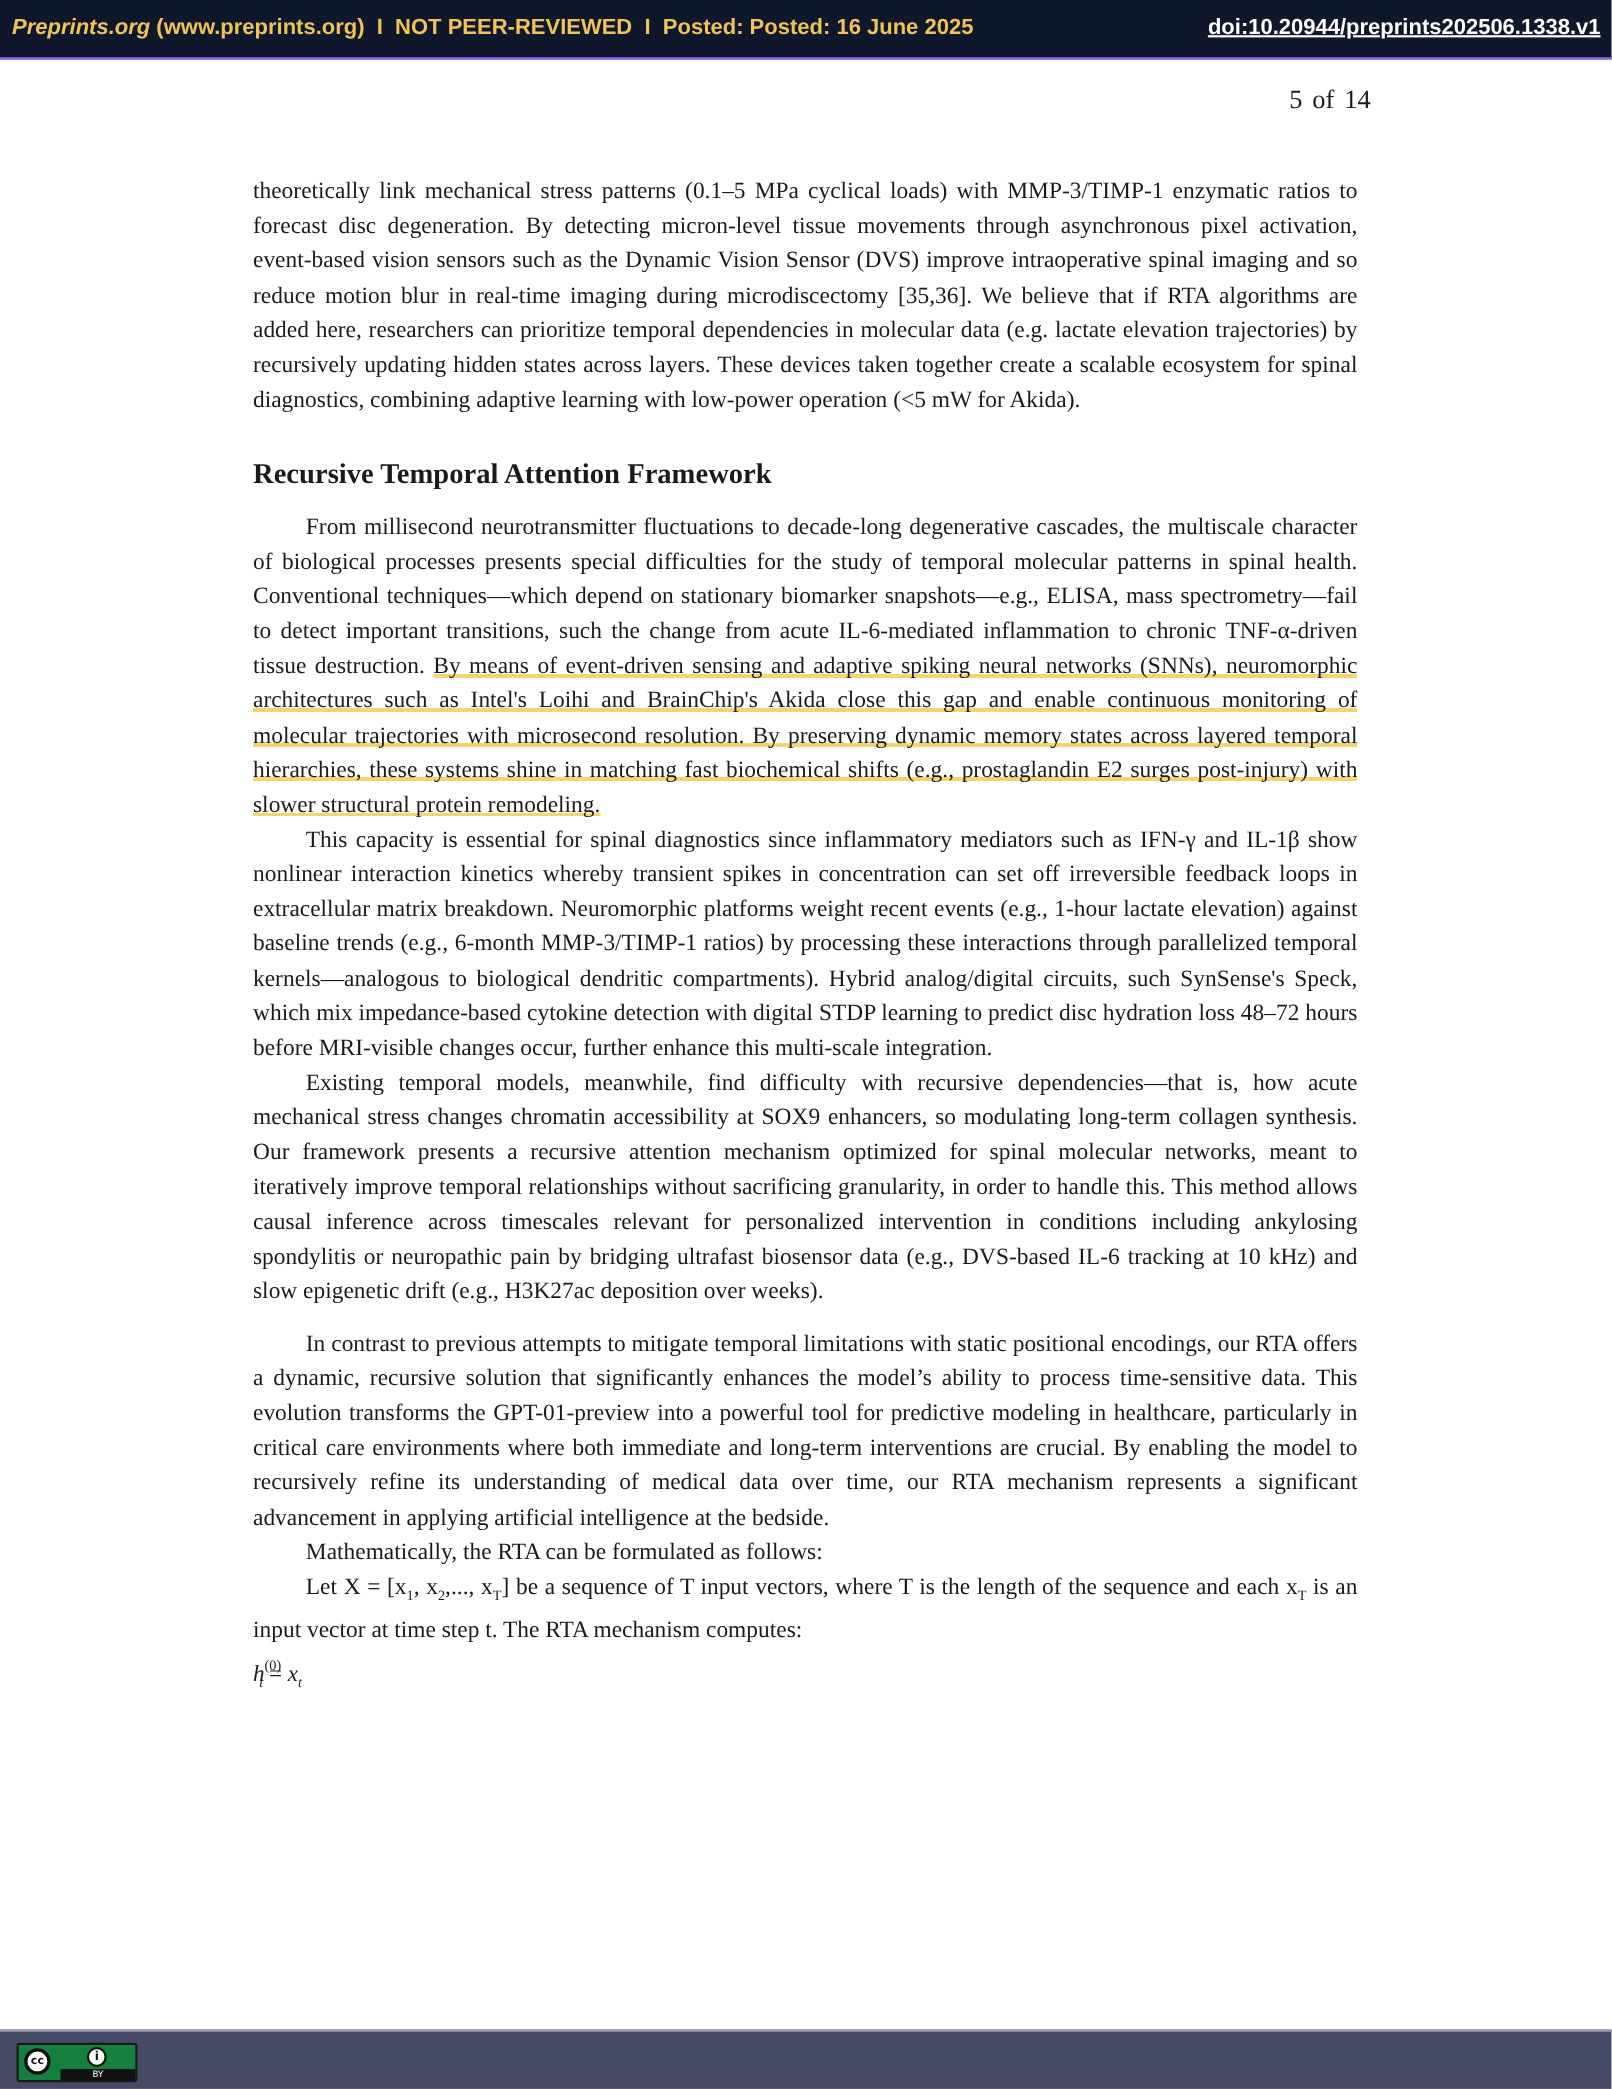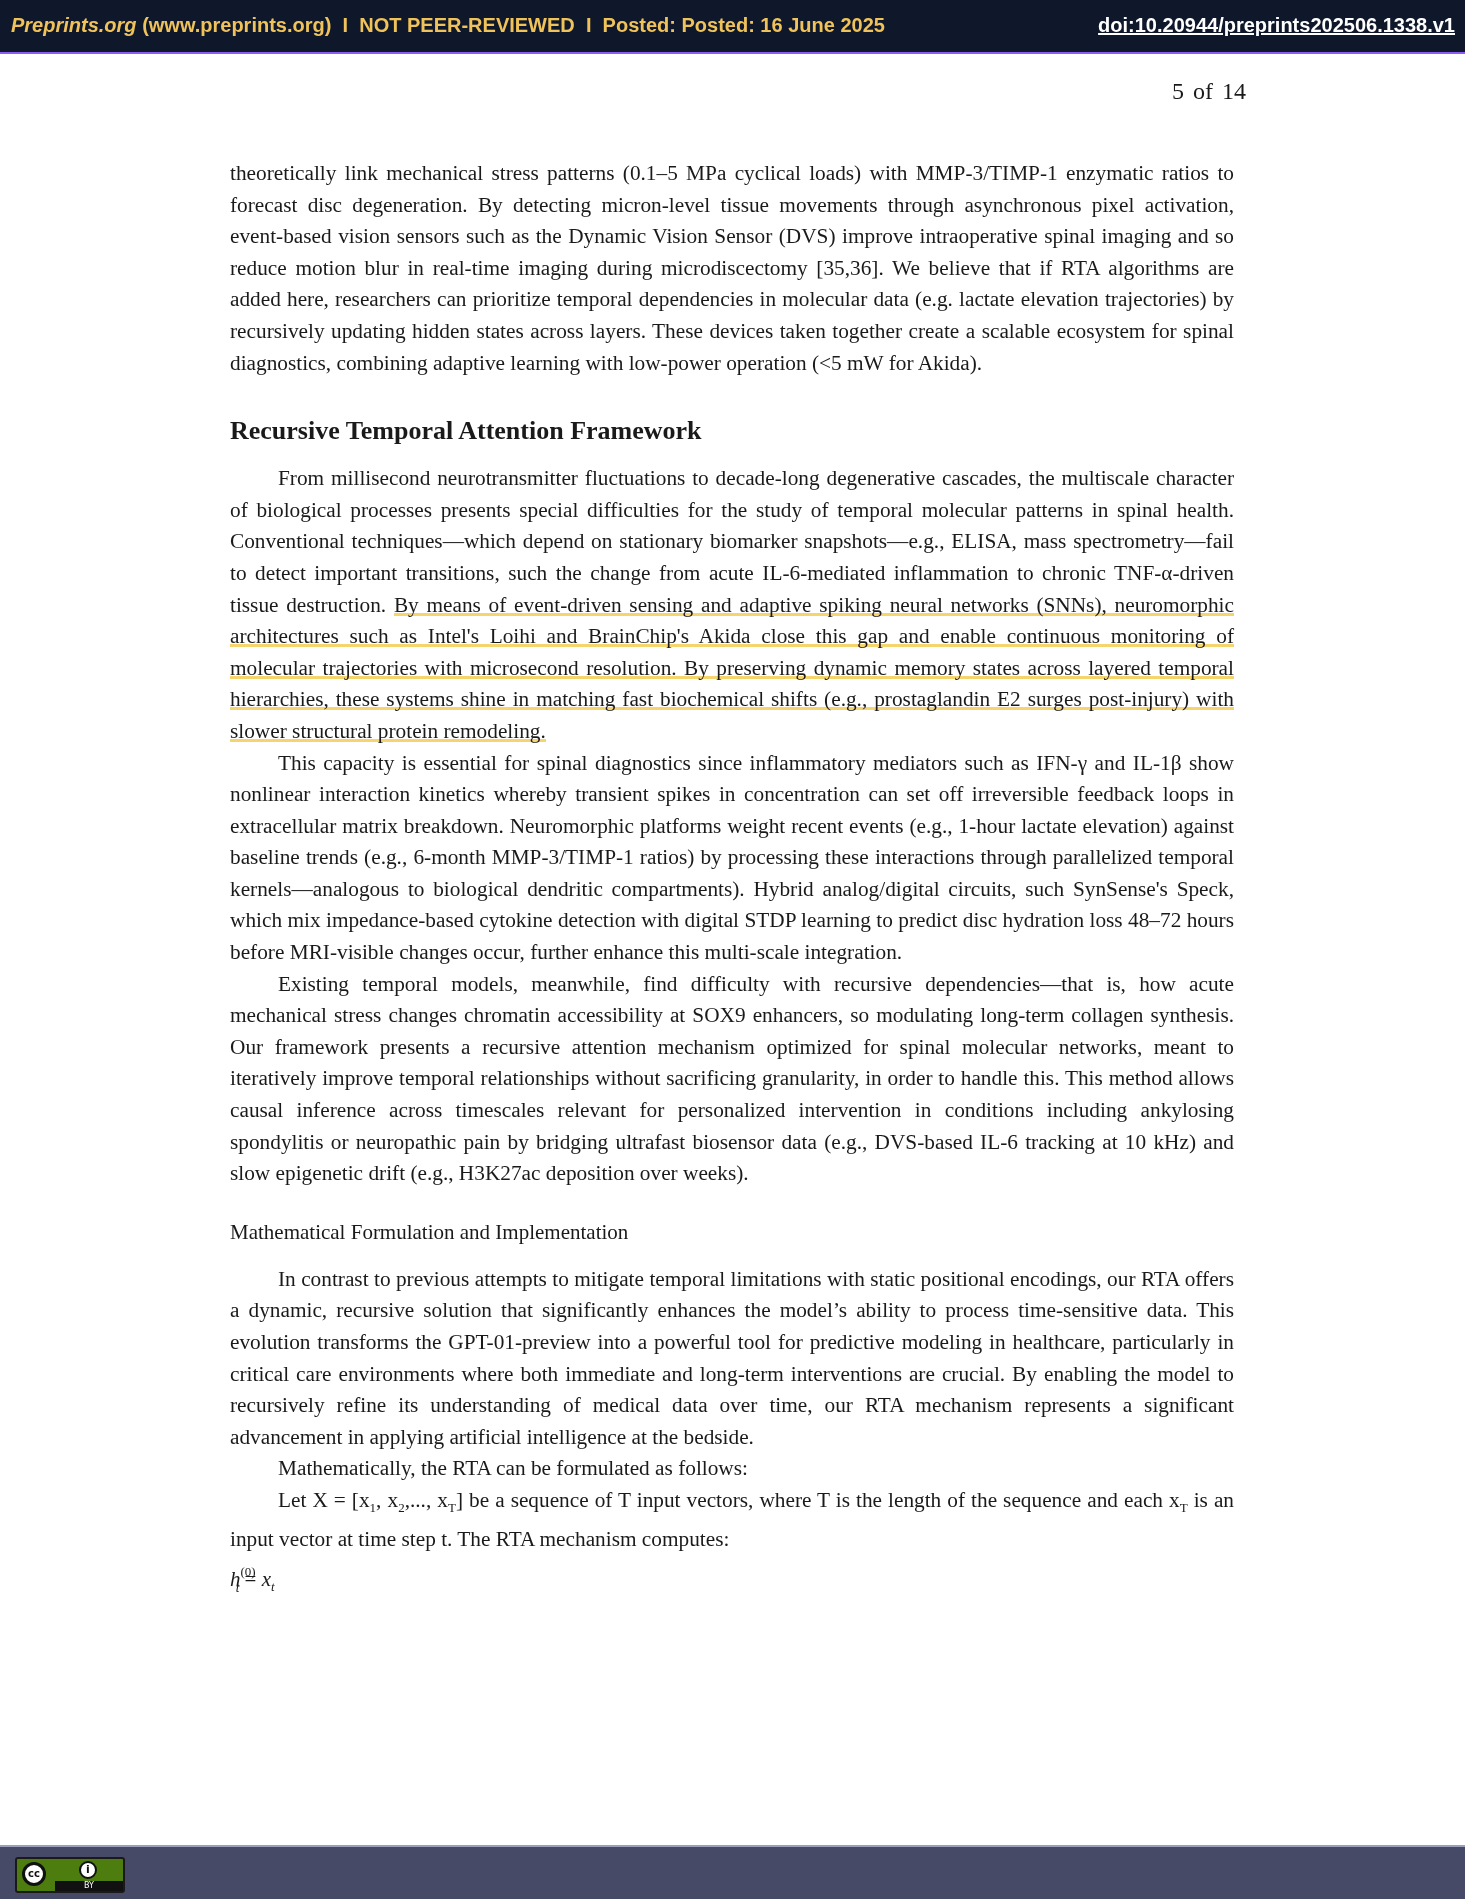--- a/index.html
+++ b/index.html
@@ -40,21 +40,21 @@
     .equation sub, .equation sup { font-size: 13px; }
     .eq-stack { display: inline-block; position: relative; }
     .bottombar {
       position: absolute; left: 0; top: 1845px; width: 1465px; height: 54px;
       background: #474a67; border-top: 2px solid #9aa0b8; box-sizing: border-box;
       font-family: "Liberation Sans", "DejaVu Sans", sans-serif;
       font-size: 20px; color: #f0c35a;
     }
     .cc-badge {
       position: absolute; left: 15px; top: 10px; width: 110px; height: 36px;
-      background: #4d7c0f; border: 2px solid #1a1a1a; border-radius: 3px; box-sizing: border-box;
+      background: #15803d; border: 2px solid #1a1a1a; border-radius: 3px; box-sizing: border-box;
     }
     .cc-badge .cc {
       position: absolute; left: 5px; top: 3px; width: 24px; height: 24px; border-radius: 50%;
       background: #fff; border: 3px solid #111; box-sizing: border-box;
       font: bold 10px "DejaVu Sans", sans-serif; color: #111; text-align: center; line-height: 18px;
     }
     .cc-badge .by-icon {
       position: absolute; left: 62px; top: 2px; width: 18px; height: 18px; border-radius: 50%;
       background: #fff; border: 2px solid #111; box-sizing: border-box;
       font: bold 11px "DejaVu Sans", sans-serif; color: #111; text-align: center; line-height: 14px;
@@ -84,21 +84,20 @@
   <h2>Recursive Temporal Attention Framework</h2>
 
 
   <div class="gap-s"></div>
   <p class="indent"><span>From millisecond neurotransmitter fluctuations to decade-long degenerative cascades, the multiscale character of biological processes presents special difficulties for the study of temporal molecular patterns in spinal health. Conventional techniques—which depend on stationary biomarker snapshots—e.g., ELISA, mass spectrometry—fail to detect important transitions, such the change from acute IL-6-mediated inflammation to chronic TNF-α-driven tissue destruction. </span><span class="hl">By means of event-driven sensing and adaptive spiking neural networks (SNNs), neuromorphic architectures such as Intel's Loihi and BrainChip's Akida close this gap and enable continuous monitoring of molecular trajectories with microsecond resolution. By preserving dynamic memory states across layered temporal hierarchies, these systems shine in matching fast biochemical shifts (e.g., prostaglandin E2 surges post-injury) with slower structural protein remodeling.</span></p>
 
   <p class="indent">This capacity is essential for spinal diagnostics since inflammatory mediators such as IFN-γ and IL-1β show nonlinear interaction kinetics whereby transient spikes in concentration can set off irreversible feedback loops in extracellular matrix breakdown. Neuromorphic platforms weight recent events (e.g., 1-hour lactate elevation) against baseline trends (e.g., 6-month MMP-3/TIMP-1 ratios) by processing these interactions through parallelized temporal kernels—analogous to biological dendritic compartments). Hybrid analog/digital circuits, such SynSense's Speck, which mix impedance-based cytokine detection with digital STDP learning to predict disc hydration loss 48–72 hours before MRI-visible changes occur, further enhance this multi-scale integration.</p>
 
   <p class="indent">Existing temporal models, meanwhile, find difficulty with recursive dependencies—that is, how acute mechanical stress changes chromatin accessibility at SOX9 enhancers, so modulating long-term collagen synthesis. Our framework presents a recursive attention mechanism optimized for spinal molecular networks, meant to iteratively improve temporal relationships without sacrificing granularity, in order to handle this. This method allows causal inference across timescales relevant for personalized intervention in conditions including ankylosing spondylitis or neuropathic pain by bridging ultrafast biosensor data (e.g., DVS-based IL-6 tracking at 10 kHz) and slow epigenetic drift (e.g., H3K27ac deposition over weeks).</p>
 
-  <h3 class="plain">Mathematical Formulation and Implementation</h3>
 
   <div class="gap-m"></div>
   <p class="indent">In contrast to previous attempts to mitigate temporal limitations with static positional encodings, our RTA offers a dynamic, recursive solution that significantly enhances the model’s ability to process time-sensitive data. This evolution transforms the GPT-01-preview into a powerful tool for predictive modeling in healthcare, particularly in critical care environments where both immediate and long-term interventions are crucial. By enabling the model to recursively refine its understanding of medical data over time, our RTA mechanism represents a significant advancement in applying artificial intelligence at the bedside.</p>
 
   <p class="indent">Mathematically, the RTA can be formulated as follows:</p>
 
   <p class="indent"><span>Let X = [x</span><sub style="font-size:13px">1</sub><span>, x</span><sub style="font-size:13px">2</sub><span>,..., x</span><sub style="font-size:13px">T</sub><span>] be a sequence of T input vectors, where T is the length of the sequence and each x</span><sub style="font-size:13px">T</sub><span> is an input vector at time step t. The RTA mechanism computes:</span></p>
 
   <div class="equation">
     <span><span>h</span><span class="eq-stack"><sup style="font-style:normal; position:relative; top:-2px;">(0)</sup></span><sub style="margin-left:-20px;">t</sub></span><span style="font-style:normal; white-space:pre;"> = </span><span><span>x</span><sub>t</sub></span>

